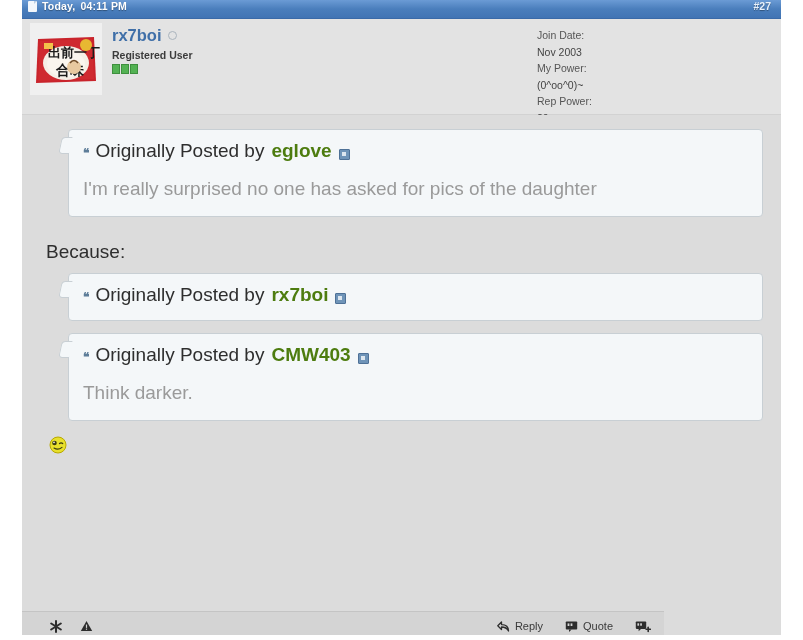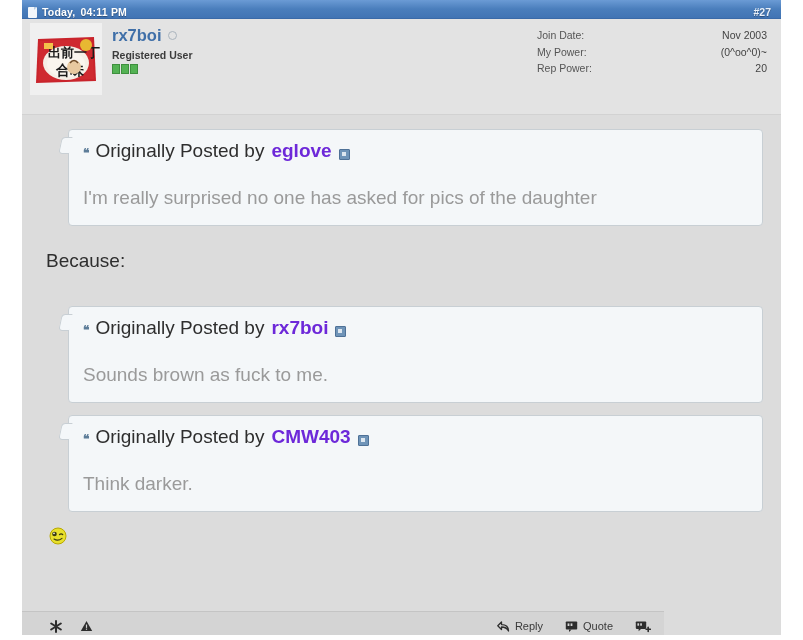--- a/index.html
+++ b/index.html
@@ -24,21 +24,21 @@
     height: 640px;
     background: #dcdcdc;
   }
   
   .post-header {
     position: relative;
     height: 19px;
     background: linear-gradient(to bottom, #6b9bd5 0%, #4a7ebc 50%, #4174b4 100%);
     border-bottom: 1px solid #3a6aa8;
     display: flex;
-    align-items: flex-end;
+    align-items: flex-start;
     justify-content: space-between;
     padding: 0 10px 0 6px;
     box-sizing: border-box;
   }
   .header-left {
     display: flex;
     align-items: center;
     gap: 5px;
     color: #ffffff;
     font-size: 10.5px;
@@ -130,23 +130,24 @@
     right: 14px;
     top: 8px;
     width: 230px;
     font-size: 10.5px;
     color: #4a4a4a;
   }
   .stat-row {
     display: flex;
     justify-content: space-between;
     line-height: 16.5px;
+    flex-direction: column;
   }
   .stat-label { color: #555; }
-  .stat-value { color: #444; text-align: right; }
+  .stat-value { color: #444; text-align: left; }
   
   .post-body {
     position: relative;
     background: #dcdcdc;
     padding: 14px 18px 0 18px;
     height: 490px;
     box-sizing: border-box;
   }
   .quote-box {
     position: relative;
@@ -181,50 +182,50 @@
     white-space: nowrap;
   }
   .quote-marks {
     color: #5d7d99;
     font-size: 12px;
     font-weight: bold;
     letter-spacing: -1px;
     position: relative;
     top: 2px;
   }
-  .quote-author { font-weight: bold; color: #6d28d9; }
+  .quote-author { font-weight: bold; color: #4d7c0f; }
   .viewpost-icon {
     width: 9px;
     height: 9px;
     background: #6f94b8;
     border: 1px solid #4e7197;
     border-radius: 1px;
     position: relative;
     top: 3px;
     flex: none;
   }
   .viewpost-icon::after {
     content: "";
     position: absolute;
     left: 2px; top: 2px;
     width: 4px; height: 4px;
     background: #dde7f0;
   }
   .quote-text {
-    margin-top: 21px;
+    margin-top: 12px;
     font-size: 19px;
     color: #9a9a9a;
     line-height: 28px;
     font-weight: 300;
   }
   .plain-text {
     font-size: 19px;
     color: #2e2e2e;
     line-height: 26px;
-    margin: 22px 0 32px 6px;
+    margin: 22px 0 8px 6px;
   }
   .emoticon {
     margin: 14px 0 0 8px;
     width: 19px;
     height: 19px;
   }
   
   .post-footer {
     position: absolute;
     left: 0;
@@ -342,21 +343,20 @@
 
       <div class="plain-text">Because:</div>
 
       <div class="quote-box" style="margin-bottom:12px;">
         <div class="quote-head">
           <span class="quote-marks">❝</span>
           <span>Originally Posted by</span>
           <span class="quote-author">rx7boi</span>
           <span class="viewpost-icon"></span>
         </div>
-        <div class="quote-text">Sounds brown as fuck to me.</div>
       </div>
 
       <div class="quote-box">
         <div class="quote-head">
           <span class="quote-marks">❝</span>
           <span>Originally Posted by</span>
           <span class="quote-author">CMW403</span>
           <span class="viewpost-icon"></span>
         </div>
         <div class="quote-text">Think darker.</div>

